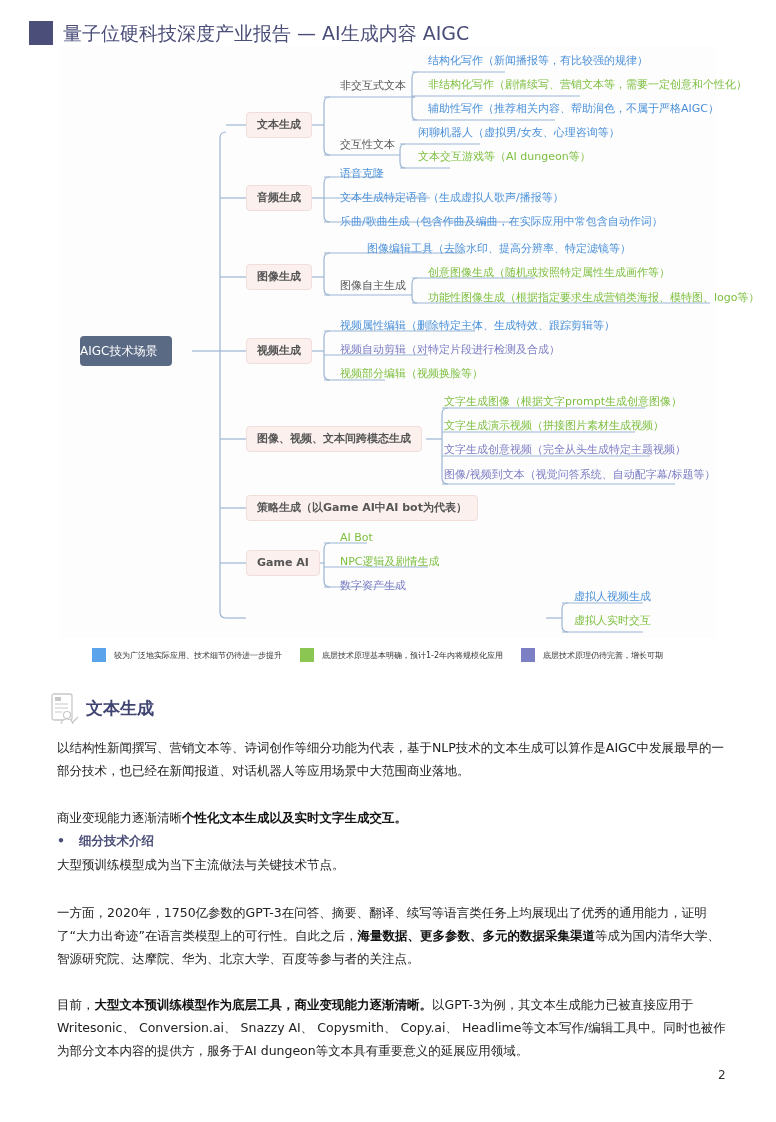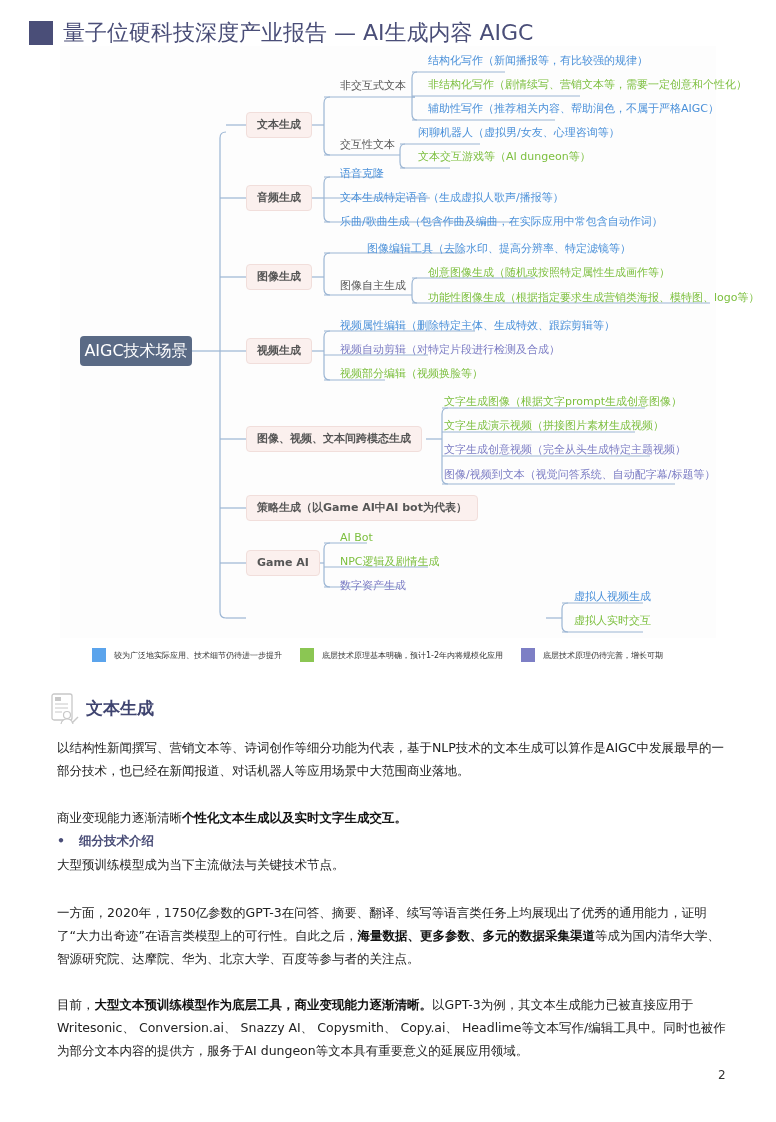--- a/index.html
+++ b/index.html
@@ -1,25 +1,25 @@
 <!DOCTYPE html>
 <html><head>
   <meta charset="utf-8">
   <style>
     * { box-sizing: border-box; margin: 0; padding: 0; }
     html, body { width: 776px; height: 1122px; background: #ffffff; overflow: hidden; }
     body { position: relative; font-family: "DejaVu Sans", "Liberation Sans", sans-serif; color: #222; }
 
     .header-block { position: absolute; left: 29px; top: 21px; width: 24px; height: 24px; background: #4a4e78; }
-    .header-title { position: absolute; left: 63px; top: 20px; font-size: 22px; color: #4a4e78; line-height: 26px; white-space: nowrap; }
+    .header-title { position: absolute; left: 63px; top: 20px; font-size: 19px; color: #4a4e78; line-height: 26px; white-space: nowrap; }
 
     .mindmap { position: absolute; left: 60px; top: 46px; width: 656px; height: 592px; background: #fdfdfd; }
     .mm-svg { position: absolute; left: 0; top: 0; }
 
-    .root-node { position: absolute; left: 80px; top: 336px; width: 112px; height: 30px; background: #5a6a85; border-radius: 4px; color: #fff; font-size: 16px; line-height: 30px; text-align: center; white-space: nowrap; }
+    .root-node { position: absolute; left: 80px; top: 336px; width: 92px; height: 30px; background: #5a6a85; border-radius: 4px; color: #fff; font-size: 12px; line-height: 30px; white-space: nowrap; }
 
     .cat-node { position: absolute; height: 26px; background: #fbf0ee; border: 1px solid #f1dedb; border-radius: 4px; color: #555; font-size: 11px; font-weight: bold; line-height: 24px; padding: 0 10px; white-space: nowrap; }
 
     .mm-label { position: absolute; font-size: 11px; white-space: nowrap; line-height: 12px; }
     .mm-label.gray { color: #555; }
     .mm-label.blue { color: #4a90d9; }
     .mm-label.green { color: #7cbf3e; }
     .mm-label.purple { color: #7b7cc4; }
 
     .legend { position: absolute; left: 92px; top: 647px; height: 16px; display: flex; align-items: center; font-size: 8px; color: #333; }

